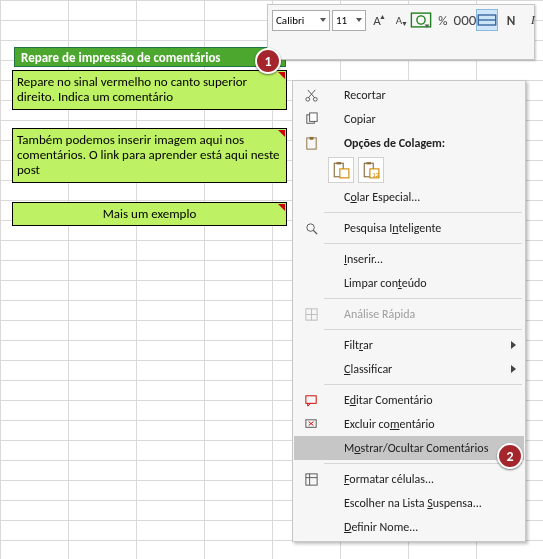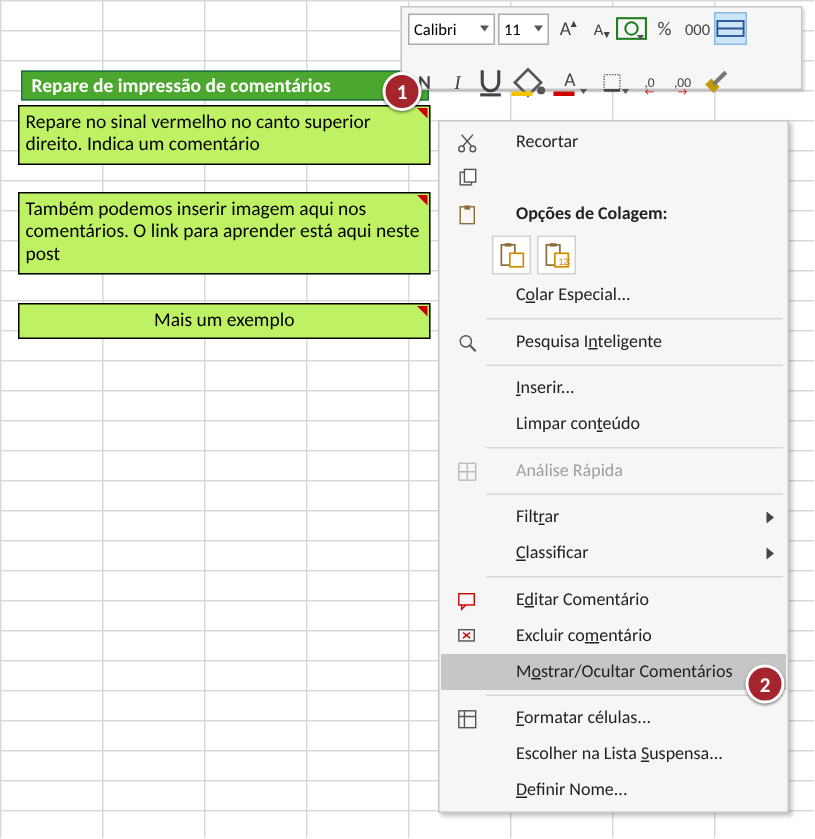--- a/index.html
+++ b/index.html
@@ -94,22 +94,22 @@
     position: absolute;
     right: 8px; top: 4px;
     width: 268px;
     height: 56px;
     background: #f6f6f6;
     border: 1px solid #c6c6c6;
     box-shadow: 1px 1px 2px rgba(0,0,0,0.2);
     z-index: 20;
     padding: 3px 4px;
     display: flex;
-    flex-direction: column;
-    gap: 14px;
+    flex-direction: row;
+    gap: 2px;
   }
   .tb-row {
     display: flex;
     align-items: center;
     gap: 0px;
     height: 24px;
   }
   .font-name {
     width: 58px;
     height: 21px;
@@ -327,21 +327,21 @@
       <svg viewBox="0 0 16 16">
           <rect x="1" y="3" width="14" height="10" fill="none" stroke="#1e7e1e" stroke-width="1"></rect>
           <circle cx="8" cy="8" r="3" fill="none" stroke="#1e7e1e"></circle>
         </svg>
       <span class="dd-caret"></span>
     </div>
     <div class="tb-btn">
       <span>%</span>
     </div>
     <div class="tb-btn">
-      <span style="font-size:11px">000</span>
+      <span style="font-size:15px">000</span>
     </div>
     <div class="tb-btn sel">
       <svg viewBox="0 0 16 16">
           <rect x="1" y="4" width="14" height="8" fill="none" stroke="#2b579a"></rect>
           <line x1="1" y1="8" x2="15" y2="8" stroke="#2b579a"></line>
         </svg>
     </div>
   </div>
   <div class="tb-row">
     <div class="tb-btn bold">
@@ -407,20 +407,21 @@
     <span class="label"><span>Recortar</span></span>
   </div>
 
   <div class="ctx-item">
     <span class="icon-slot">
       <svg viewBox="0 0 16 16">
           <rect x="3" y="3" width="8" height="9" fill="none" stroke="#555"></rect>
           <rect x="6" y="1" width="8" height="9" fill="#fff" stroke="#555"></rect>
         </svg>
     </span>
+    <span class="label"><span>Copiar</span></span>
   </div>
 
   <div class="ctx-item header">
     <span class="icon-slot">
       <svg viewBox="0 0 16 16">
           <rect x="3" y="2" width="10" height="12" fill="none" stroke="#8a6d3b"></rect>
           <rect x="6" y="1" width="4" height="3" fill="#8a6d3b"></rect>
         </svg>
     </span>
     <span class="label">Opções de Colagem:</span>

